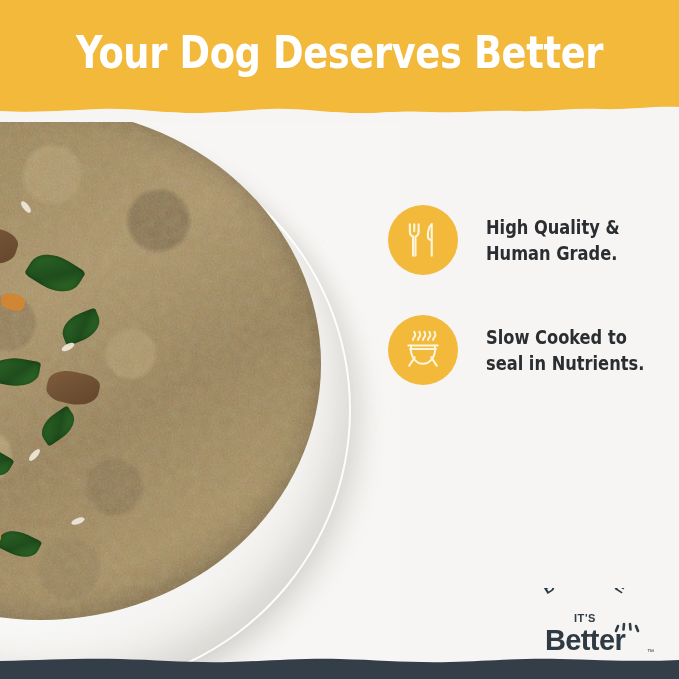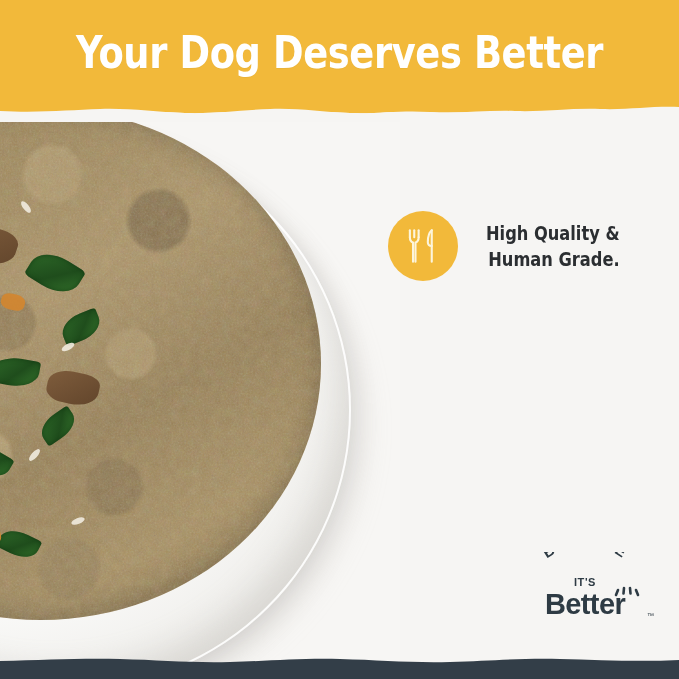--- a/index.html
+++ b/index.html
@@ -79,37 +79,37 @@
   .grain{position:absolute;inset:0;opacity:0.55;}
   .leaf{position:absolute;border-radius:60% 10% 60% 10%;
     background:linear-gradient(135deg,#2f6b2a 0%,#1f4d1c 55%,#38792f 100%);
     box-shadow:inset 0 0 5px rgba(10,40,10,0.6);}
   .rice{position:absolute;border-radius:50%;background:#efe9dc;opacity:0.92;}
   .carrot{position:absolute;border-radius:40%;background:#d4862f;opacity:0.9;}
   .meat{position:absolute;border-radius:45% 30% 50% 35%;
     background:linear-gradient(140deg,#7d5a3a,#5e4128);opacity:0.95;}
 
   
-  .features{position:absolute;left:388px;top:210px;width:280px;z-index:4;text-align:right;}
+  .features{position:absolute;left:388px;top:204px;width:280px;z-index:4;}
   .feature{display:flex;align-items:center;height:72px;margin-bottom:38px;}
   .fic{
     width:70px;height:70px;border-radius:50%;background:#f2b93a;
     flex:0 0 70px;display:flex;align-items:center;justify-content:center;
   }
   .ftext{
     margin-left:28px;
     color:#2b2e31;
     font-family:"Liberation Sans Narrow","DejaVu Sans Condensed","Liberation Sans",sans-serif;
     font-weight:bold;font-size:19px;line-height:26px;
     transform:scaleX(0.95);transform-origin:left center;
     white-space:pre-line;
   }
 
   
-  .logo{position:absolute;left:505px;top:552px;width:160px;height:72px;z-index:4;}
+  .logo{position:absolute;left:505px;top:588px;width:160px;height:72px;z-index:4;}
 
   
   .footer{
     position:absolute;left:0;bottom:0;width:679px;height:26px;z-index:8;
   }
 </style>
 </head>
 <body>
 
 <div class="canvas">
@@ -186,20 +186,42 @@
             <path d="M19 14 C19 18 17 19.5 15.4 20 L15.4 42"></path>
             <path d="M34 6 C30.5 9 29.5 15 29.5 19.5 C29.5 22.5 31 24 34 24 L34 42"></path>
             <path d="M34 6 L34 24"></path>
           </g>
         </svg>
       </div>
       <div class="ftext">High Quality &amp;
 Human Grade.</div>
     </div>
 
+    <div class="feature">
+      <div class="fic">
+        <svg width="44" height="44" viewBox="0 0 48 48">
+          <g fill="none" stroke="#fdf5dc" stroke-width="2.2" stroke-linecap="round" stroke-linejoin="round">
+            <path d="M13 13 C13 10 15.5 10.5 15.5 7.5 C15.5 5.5 14.5 5 14.5 4"></path>
+            <path d="M18.5 13 C18.5 10 21 10.5 21 7.5 C21 5.5 20 5 20 4"></path>
+            <path d="M24 13 C24 10 26.5 10.5 26.5 7.5 C26.5 5.5 25.5 5 25.5 4"></path>
+            <path d="M29.5 13 C29.5 10 32 10.5 32 7.5 C32 5.5 31 5 31 4"></path>
+            <path d="M35 13 C35 10 37.5 10.5 37.5 7.5 C37.5 5.5 36.5 5 36.5 4"></path>
+            <path d="M8 19 L40 19"></path>
+            <path d="M10 23 L38 23"></path>
+            <path d="M10.5 23 C11.5 33 17 39 24 39 C31 39 36.5 33 37.5 23"></path>
+            <path d="M11 19 L11 23"></path>
+            <path d="M37 19 L37 23"></path>
+            <path d="M15 32 L9 41"></path>
+            <path d="M33 32 L39 41"></path>
+          </g>
+        </svg>
+      </div>
+      <div class="ftext">Slow Cooked to
+seal in Nutrients.</div>
+    </div>
 
   </div>
 
   <div class="logo">
     <svg width="160" height="72" viewBox="0 0 160 72">
       <defs>
         <path id="archPath" d="M20,40 A62,62 0 0 1 140,40"></path>
       </defs>
       <text font-family="Liberation Sans, sans-serif" font-weight="bold" font-size="15" fill="#2e3b44" letter-spacing="1.2">
         <textPath href="#archPath" startOffset="50%" text-anchor="middle">BECAUSE</textPath>

